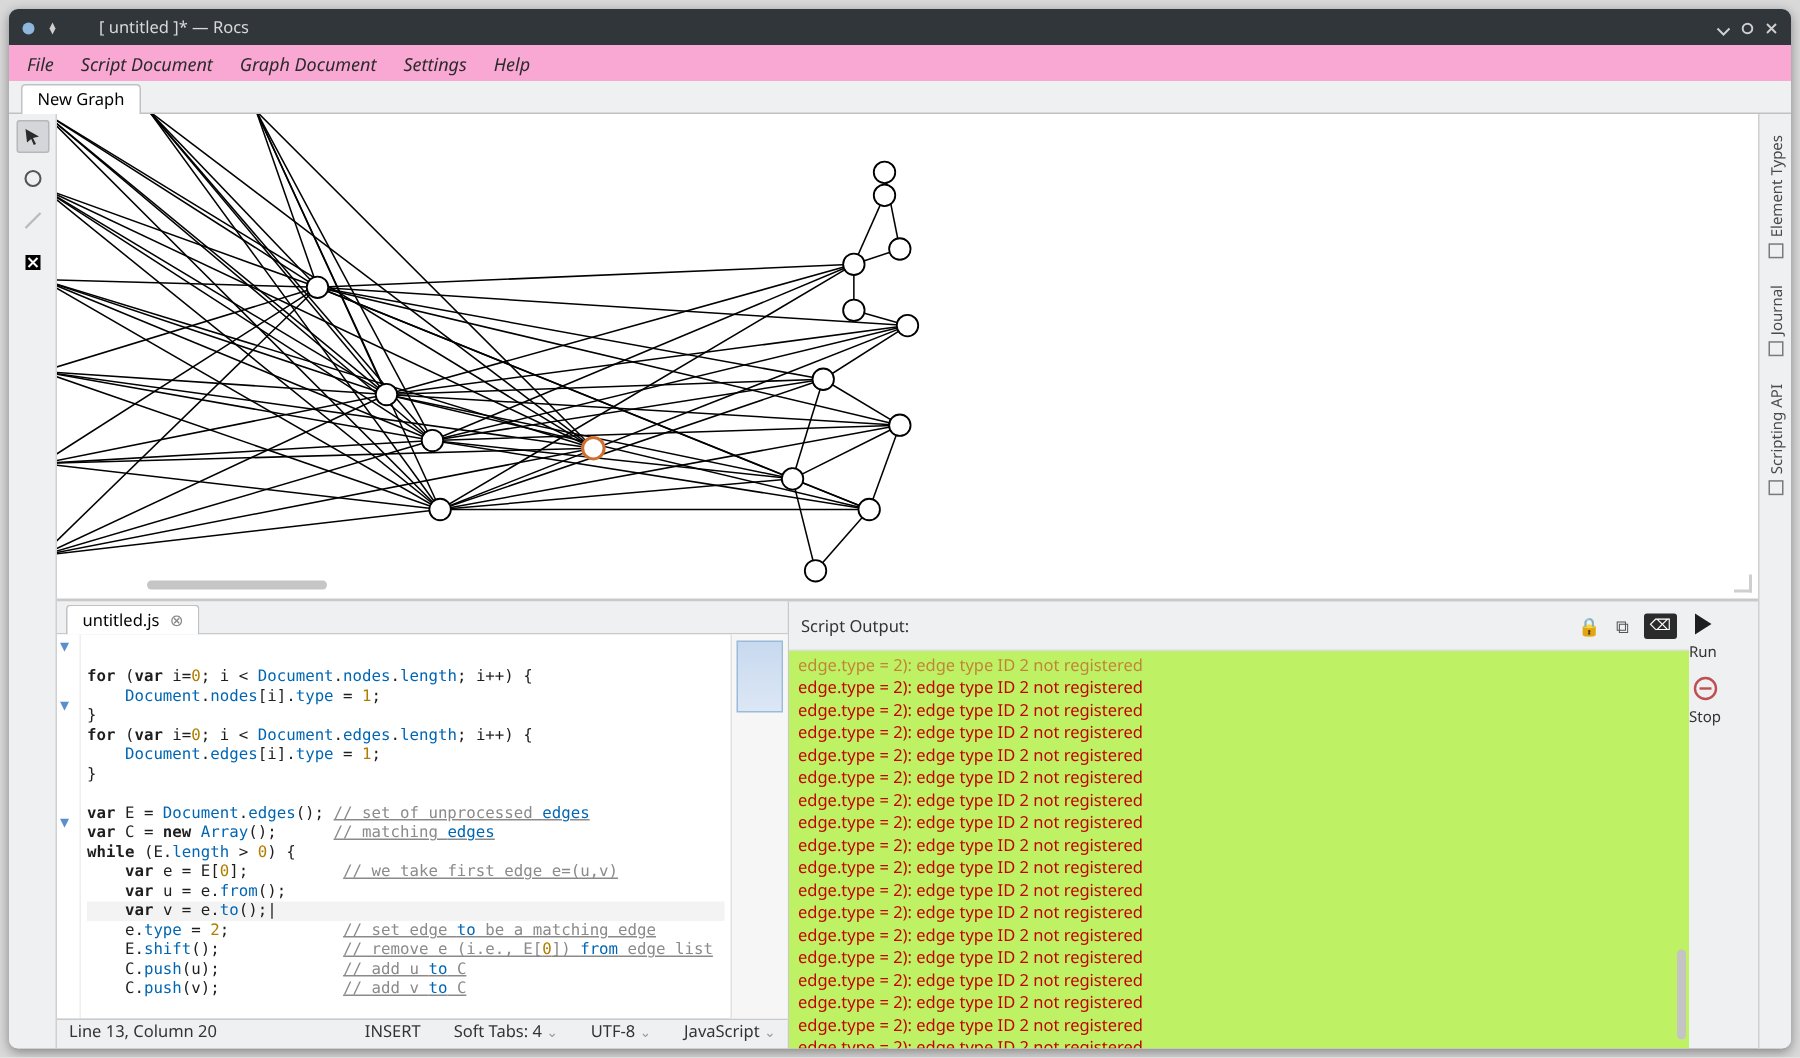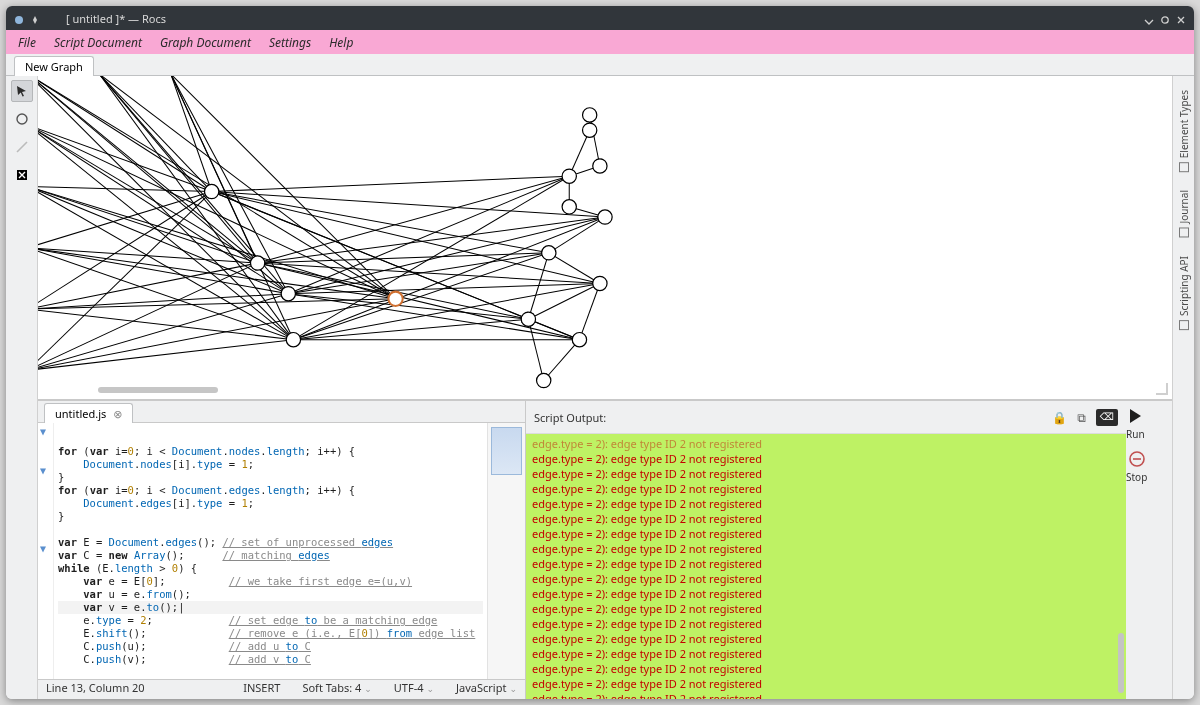--- a/index.html
+++ b/index.html
@@ -270,21 +270,21 @@
             <div class="code" id="code"><div><span class="kw">for</span> (<span class="kw">var</span> i=<span class="num">0</span>; i &lt; <span class="id">Document</span>.<span class="id">nodes</span>.<span class="id">length</span>; i++) {</div><div>    <span class="id">Document</span>.<span class="id">nodes</span>[i].<span class="id">type</span> = <span class="num">1</span>;</div><div>}</div><div><span class="kw">for</span> (<span class="kw">var</span> i=<span class="num">0</span>; i &lt; <span class="id">Document</span>.<span class="id">edges</span>.<span class="id">length</span>; i++) {</div><div>    <span class="id">Document</span>.<span class="id">edges</span>[i].<span class="id">type</span> = <span class="num">1</span>;</div><div>}</div><div> </div><div><span class="kw">var</span> E = <span class="id">Document</span>.<span class="id">edges</span>(); <span class="cm">// set of unprocessed <span class="id">edges</span></span></div><div><span class="kw">var</span> C = <span class="kw">new</span> <span class="id">Array</span>();      <span class="cm">// matching <span class="id">edges</span></span></div><div><span class="kw">while</span> (E.<span class="id">length</span> &gt; <span class="num">0</span>) {</div><div>    <span class="kw">var</span> e = E[<span class="num">0</span>];          <span class="cm">// we take first edge e=(u,v)</span></div><div>    <span class="kw">var</span> u = e.<span class="id">from</span>();</div><div class="hl">    <span class="kw">var</span> v = e.<span class="id">to</span>();|</div><div>    e.<span class="id">type</span> = <span class="num">2</span>;            <span class="cm">// set edge <span class="id">to</span> be a matching edge</span></div><div>    E.<span class="id">shift</span>();             <span class="cm">// remove e (i.e., E[<span class="num">0</span>]) <span class="id">from</span> edge list</span></div><div>    C.<span class="id">push</span>(u);             <span class="cm">// add u <span class="id">to</span> C</span></div><div>    C.<span class="id">push</span>(v);             <span class="cm">// add v <span class="id">to</span> C</span></div><div> </div><div>    <span class="cm">// mark u,v as <span class="id">nodes</span> in C</span></div><div>    u.<span class="id">type</span> = <span class="num">2</span>;</div></div>
             <div class="minimap">
                 <div class="mm"></div>
               </div>
           </div>
           <div class="statusbar">
             <span>Line 13, Column 20</span>
             <span class="spacer"></span>
             <span>INSERT</span>
             <span><span>Soft Tabs: 4</span><span class="sep">⌄</span></span>
-            <span><span>UTF-4</span><span class="sep">⌄</span></span>
+            <span><span>UTF-8</span><span class="sep">⌄</span></span>
             <span><span>JavaScript</span><span class="sep">⌄</span></span>
           </div>
         </div>
 
         <div class="output-col">
           <div class="output-main">
             <div class="output-header">
               <span>Script Output:</span>
               <span class="output-icons">
                 <span>🔒</span>

